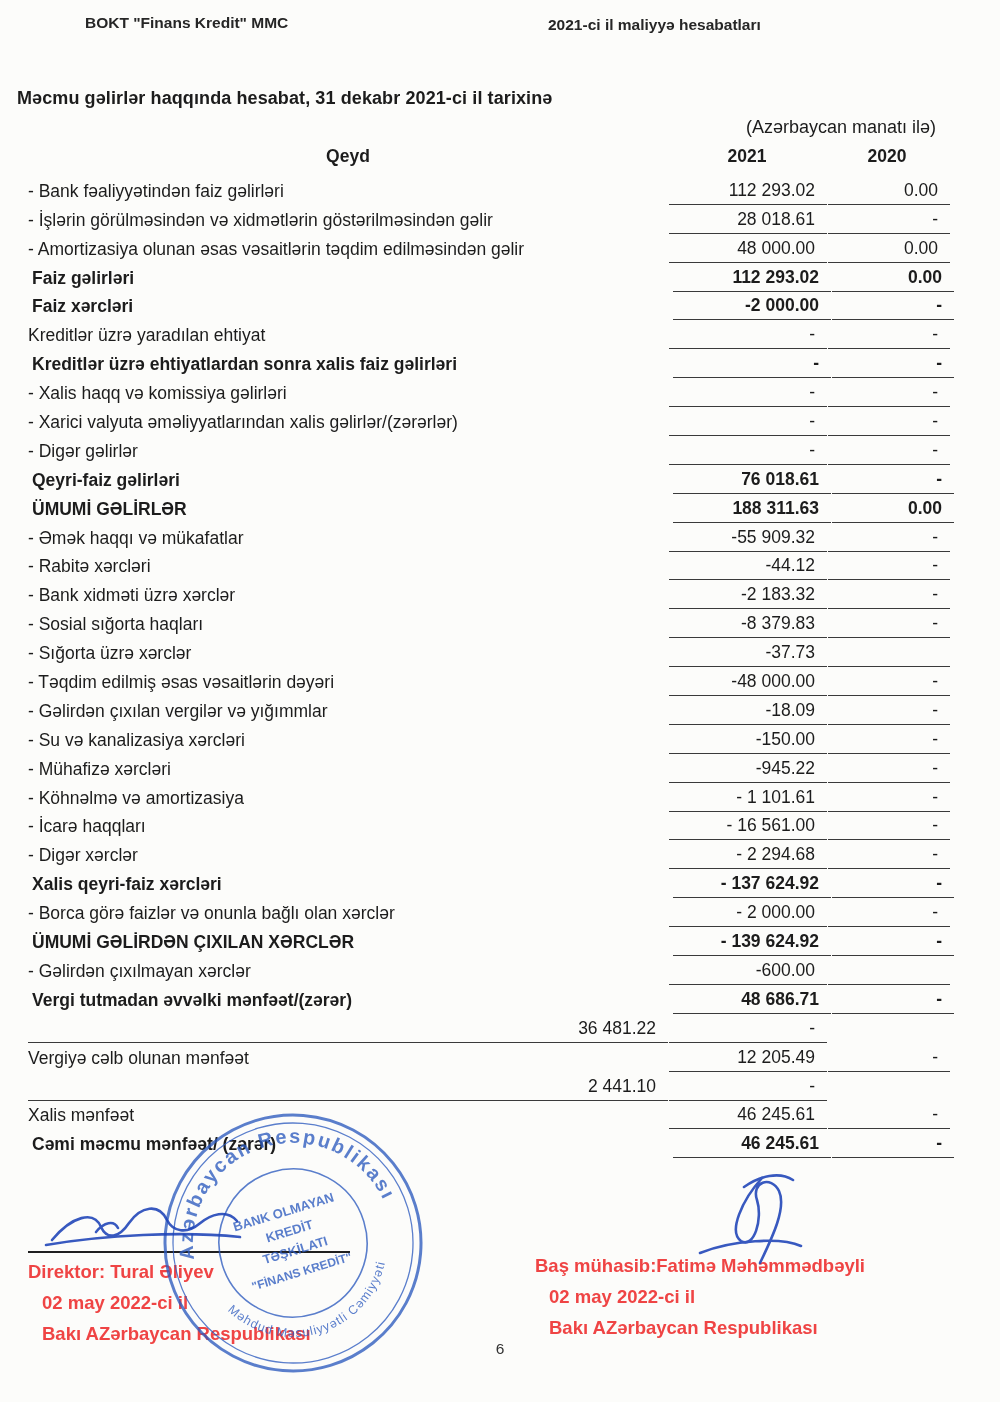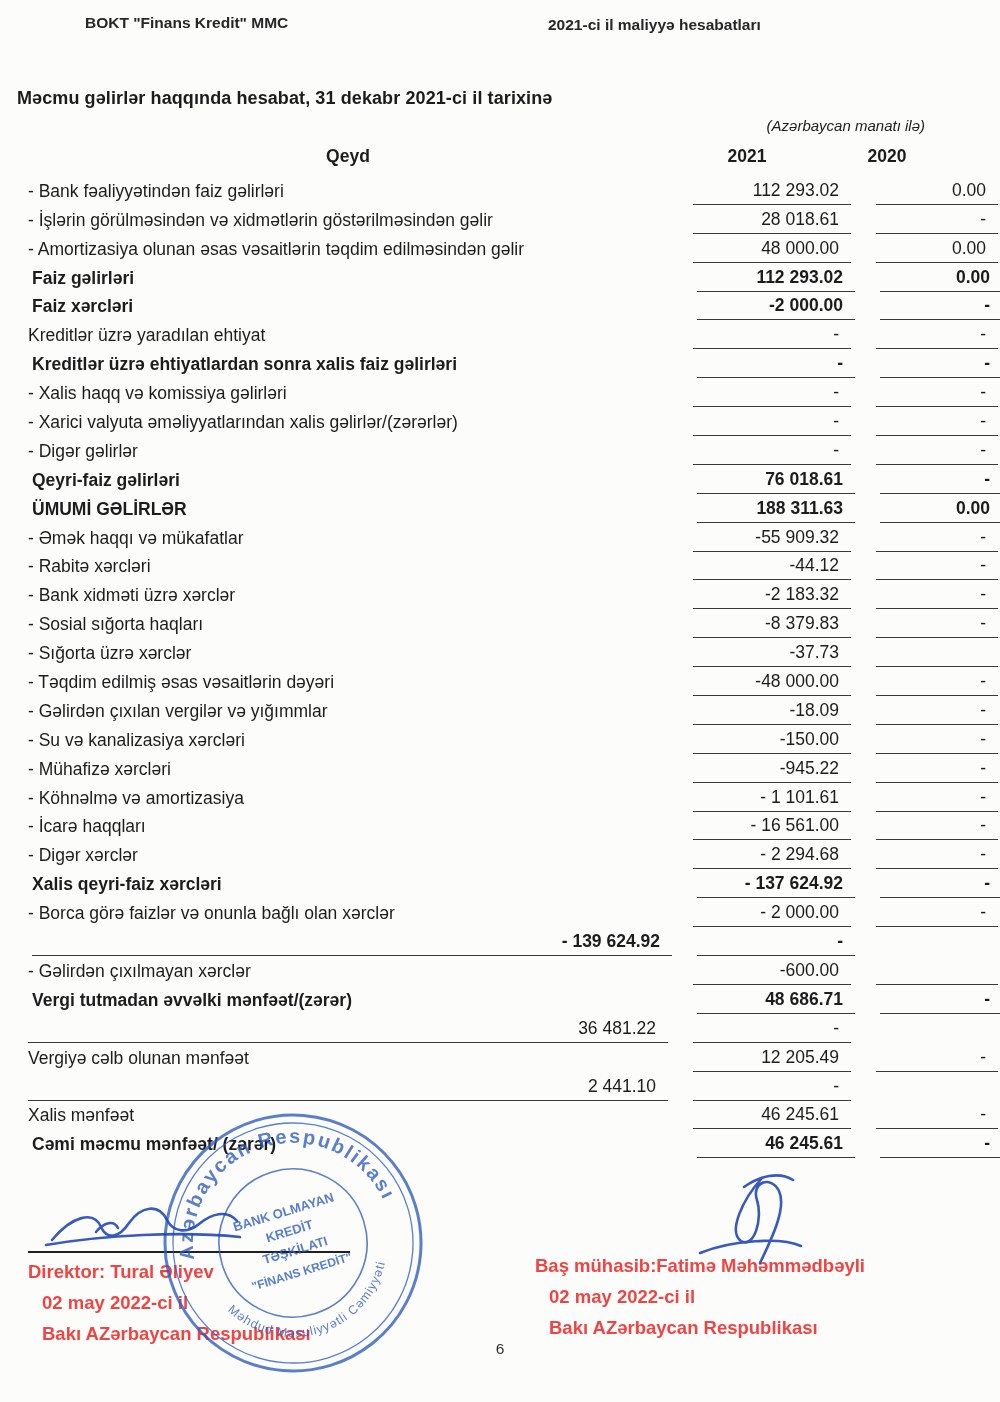--- a/index.html
+++ b/index.html
@@ -13,29 +13,29 @@
     font-family: "Liberation Sans", sans-serif;
     color: #1c1c1c;
     overflow: hidden;
   }
   .doc-header { position: absolute; top: 12px; left: 0; width: 100%; height: 30px;
     font-weight: 700; font-size: 15.5px; color: #262626; }
   .doc-header .company { position: absolute; left: 85px; top: 2px; }
   .doc-header .report  { position: absolute; left: 548px; top: 4px; }
 
   .title { position: absolute; top: 88px; left: 17px; font-size: 18px; font-weight: 700; letter-spacing: .1px; }
-  .currency { position: absolute; top: 117px; right: 75px; font-size: 15px; font-style: italic; }
+  .currency { position: absolute; top: 117px; right: 64px; font-size: 18px; }
 
   .grid-cols { display: grid; grid-template-columns: 640px 158px 122px; column-gap: 0; padding-left: 28px; }
 
   .thead { position: absolute; top: 146px; left: 0; width: 100%; font-weight: 700; font-size: 17.5px; }
   .thead .h { text-align: center; }
 
   .tbody { position: absolute; top: 176px; left: 0; width: 100%; }
-  .trow { display: grid; grid-template-columns: 640px 158px 122px; column-gap: 25px;
+  .trow { display: grid; grid-template-columns: 640px 158px 122px; column-gap: 1px;
           padding-left: 28px; height: 28.9px; font-size: 17.5px; text-align: right; }
   .trow.bold { font-weight: 700; padding-left: 32px; }
   .cell { display: flex; align-items: flex-end; padding-bottom: 3px; white-space: nowrap; overflow: visible; }
   .cell.label { }
   .cell.num { justify-content: flex-end; padding-right: 12px; border-bottom: 1.6px solid #3a3a3a; }
 
   .sig-line { position: absolute; top: 1251px; left: 28px; width: 322px; border-top: 2.4px solid #1f1f1f; }
 
   .footer-block { position: absolute; font-weight: 700; font-size: 18.5px; line-height: 31px; color: #ef4444; }
   .footer-left  { top: 1256px; left: 28px; }
@@ -192,20 +192,21 @@
         <div class="cell label">Xalis qeyri-faiz xərcləri</div>
         <div class="cell num">- 137 624.92</div>
         <div class="cell num n2020">-</div>
       </div>
       <div class="trow">
         <div class="cell label">- Borca görə faizlər və onunla bağlı olan xərclər</div>
         <div class="cell num">- 2 000.00</div>
         <div class="cell num n2020">-</div>
       </div>
       <div class="trow bold">
+        <div class="cell label">ÜMUMİ GƏLİRDƏN ÇIXILAN XƏRCLƏR</div>
         <div class="cell num">- 139 624.92</div>
         <div class="cell num n2020">-</div>
       </div>
       <div class="trow">
         <div class="cell label">- Gəlirdən çıxılmayan xərclər</div>
         <div class="cell num">-600.00</div>
         <div class="cell num n2020"></div>
       </div>
       <div class="trow bold">
         <div class="cell label">Vergi tutmadan əvvəlki mənfəət/(zərər)</div>

